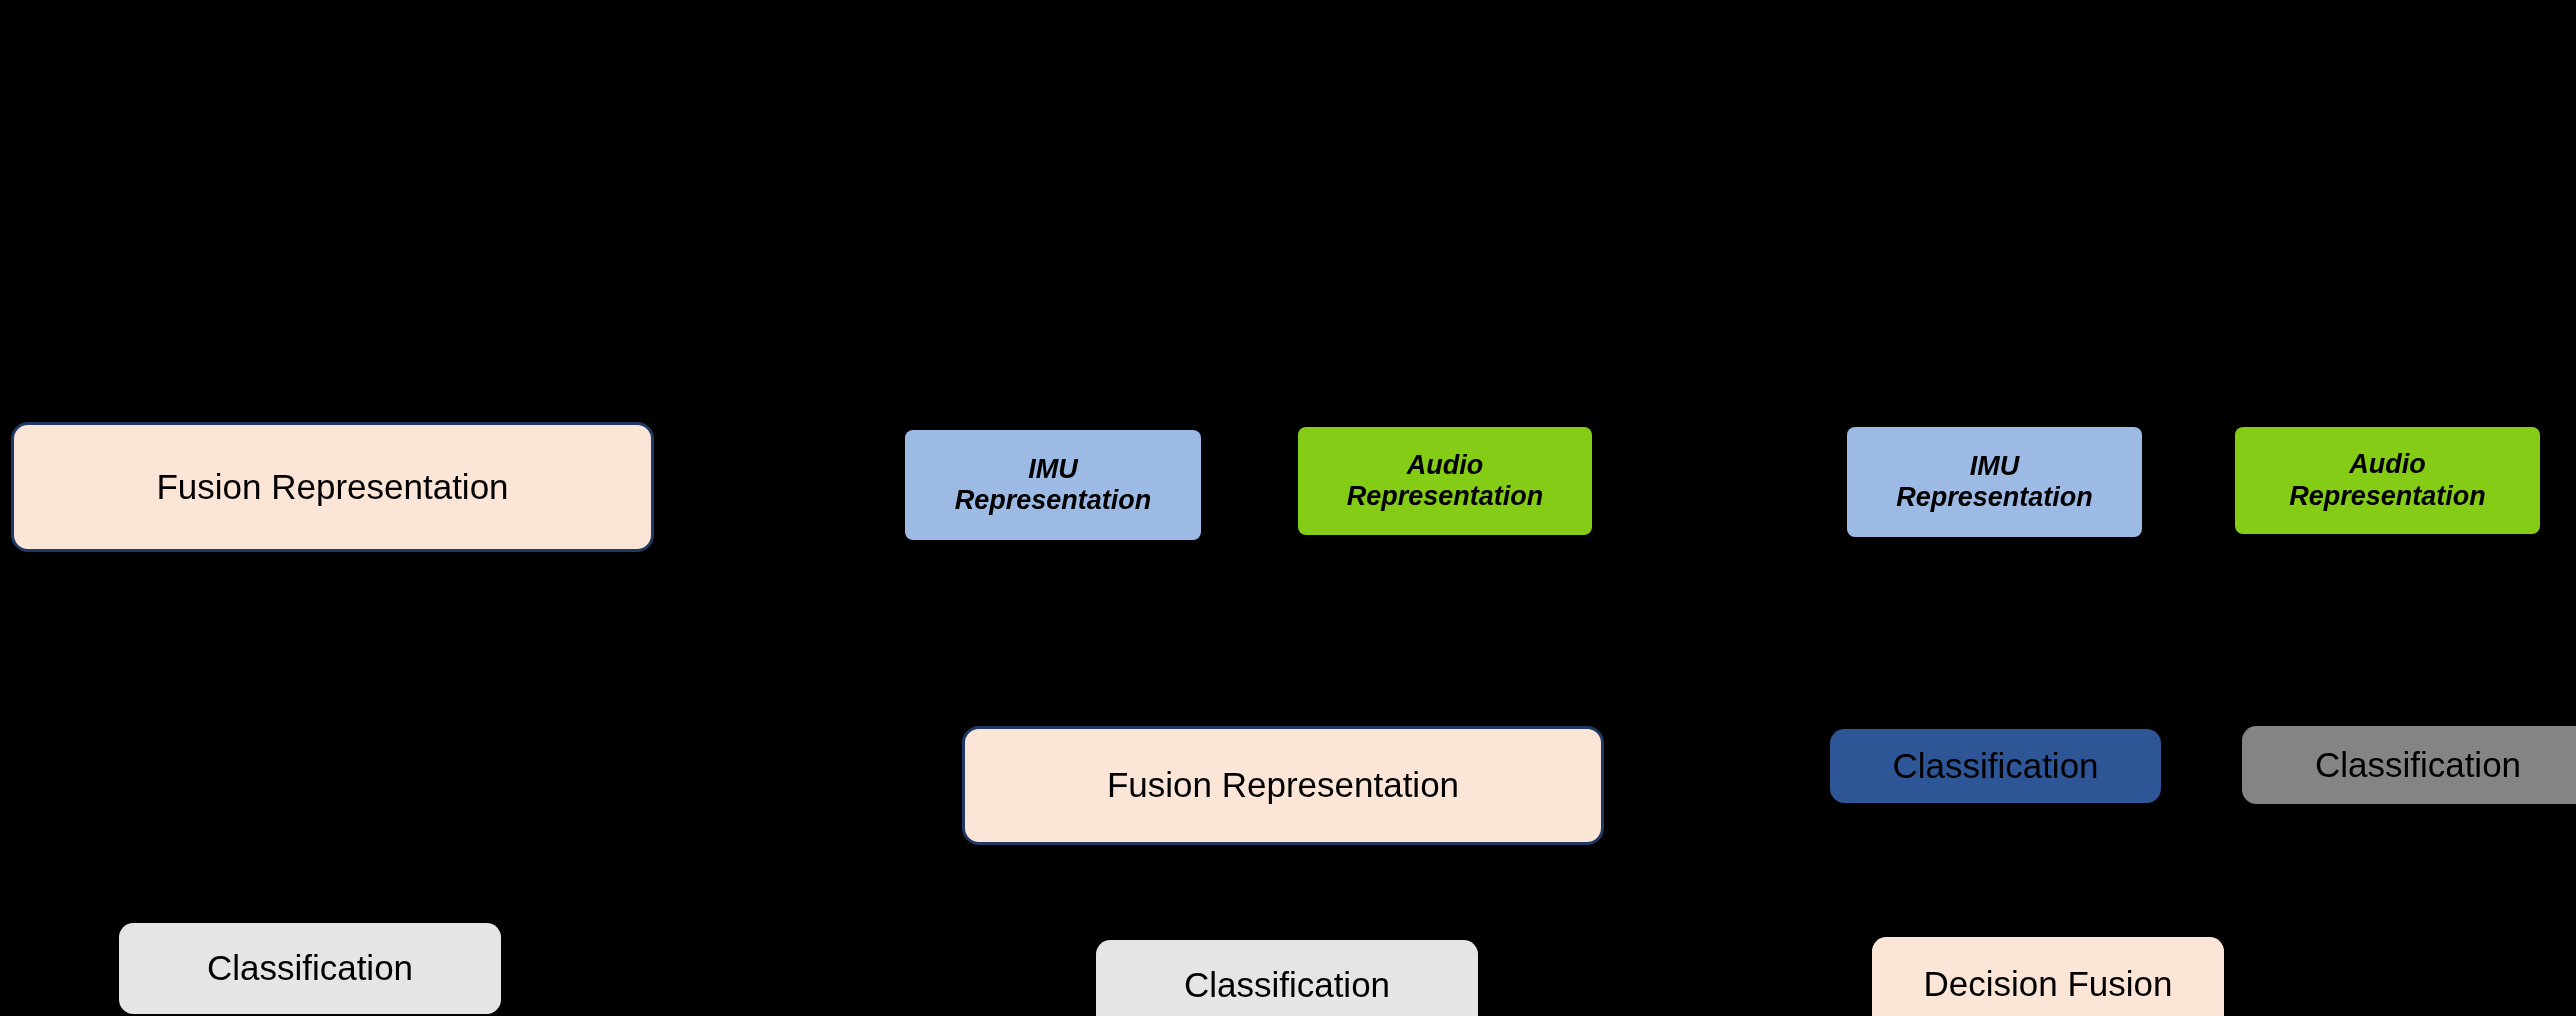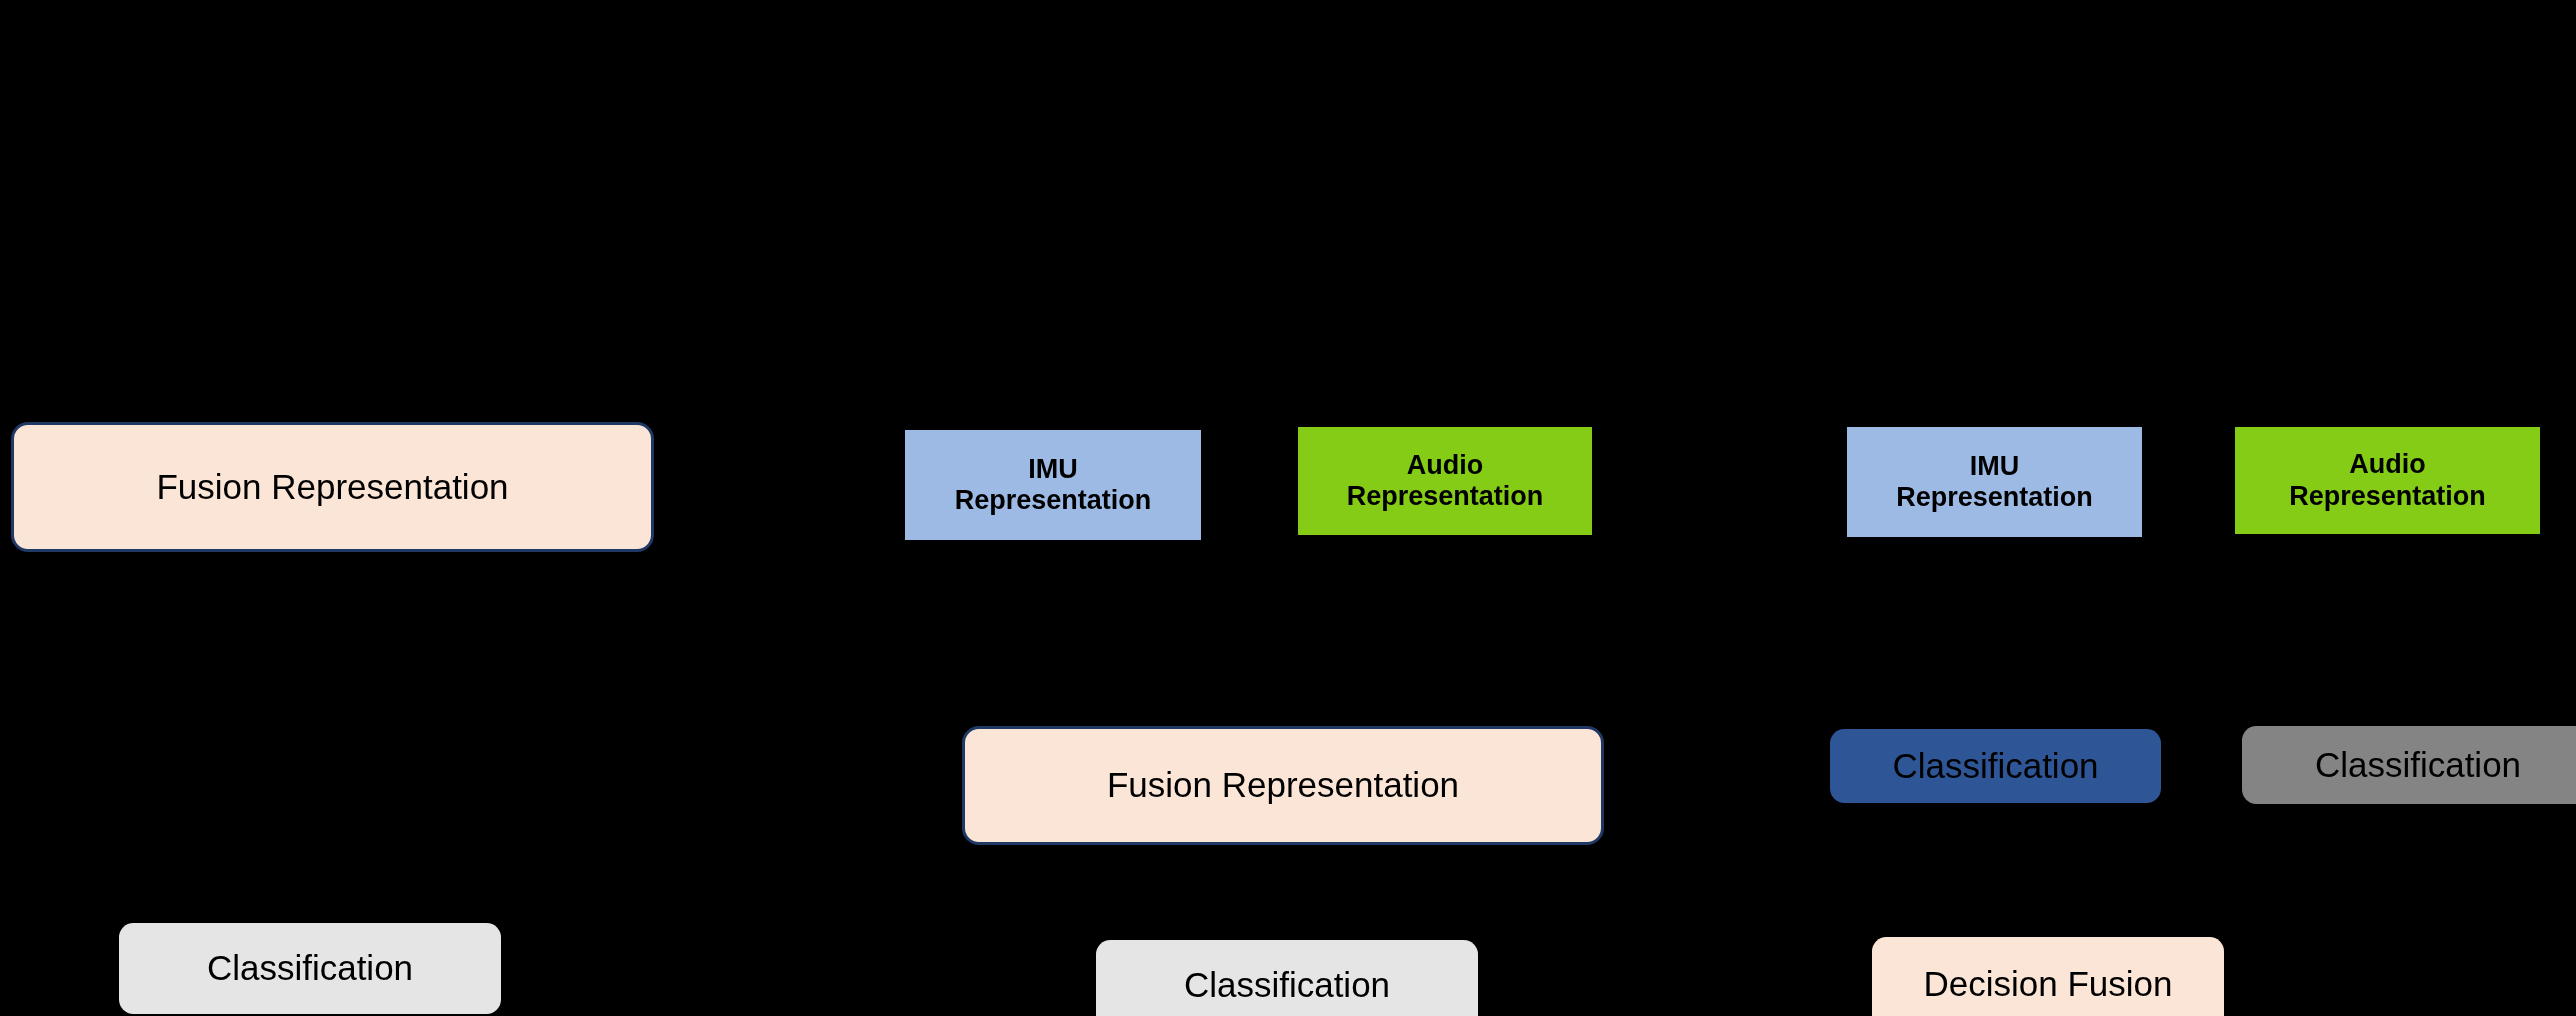--- a/index.html
+++ b/index.html
@@ -30,23 +30,24 @@
   
   .fusion-rep {
     background: #fbe5d6;
     border: 3.3px solid #1f3864;
     border-radius: 17px;
     font-size: 35px;
     font-weight: 400;
   }
   .modality-rep {
     border: 0;
-    border-radius: 0;
+    border-radius: 8px;
     font-size: 27px;
     font-weight: 700;
+    font-style: italic;
   }
   .modality-imu  { background: #9dbae5; }
   .modality-audio{ background: #84cc16; }
 
   .cls-light {
     background: #e5e5e5;
     border-radius: 14.4px;
     font-size: 35px;
     font-weight: 400;
   }

